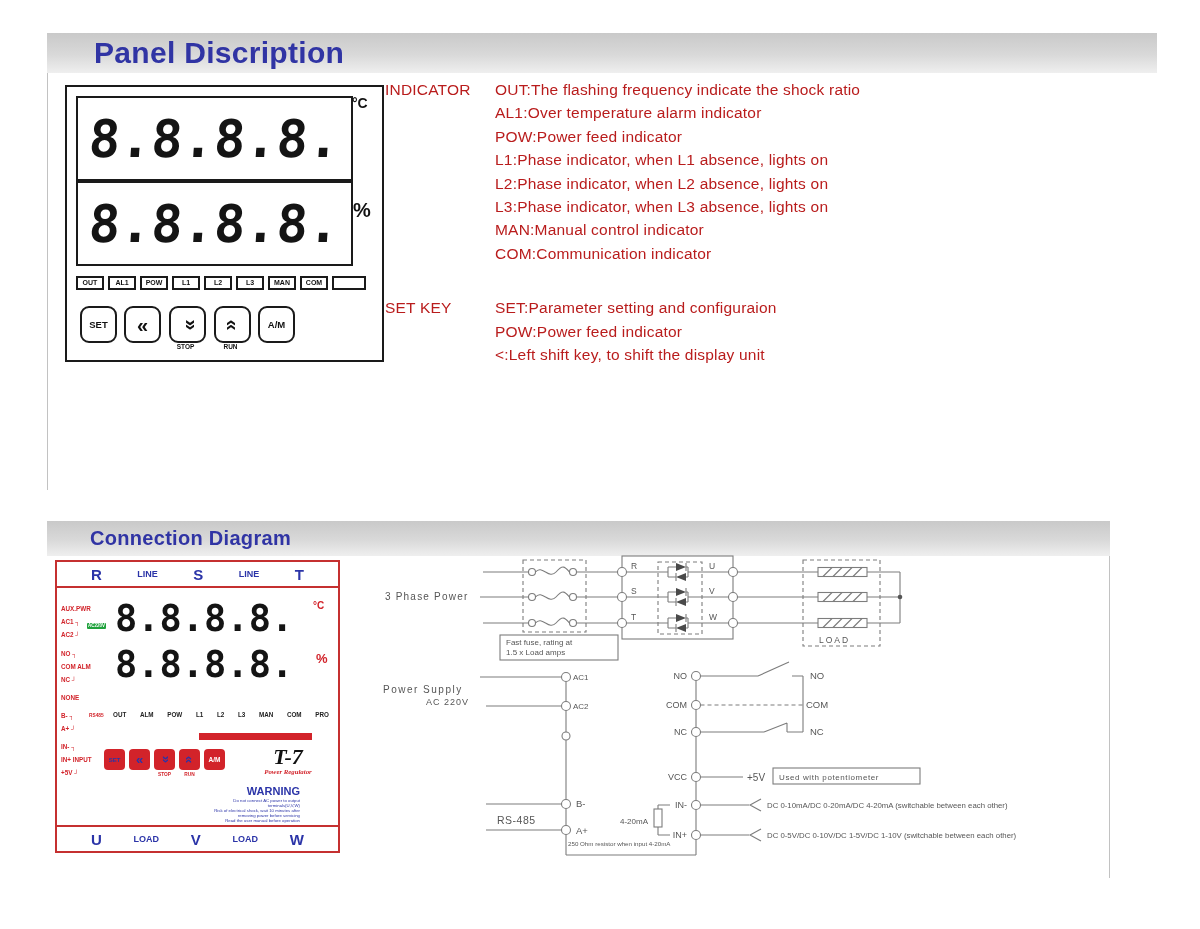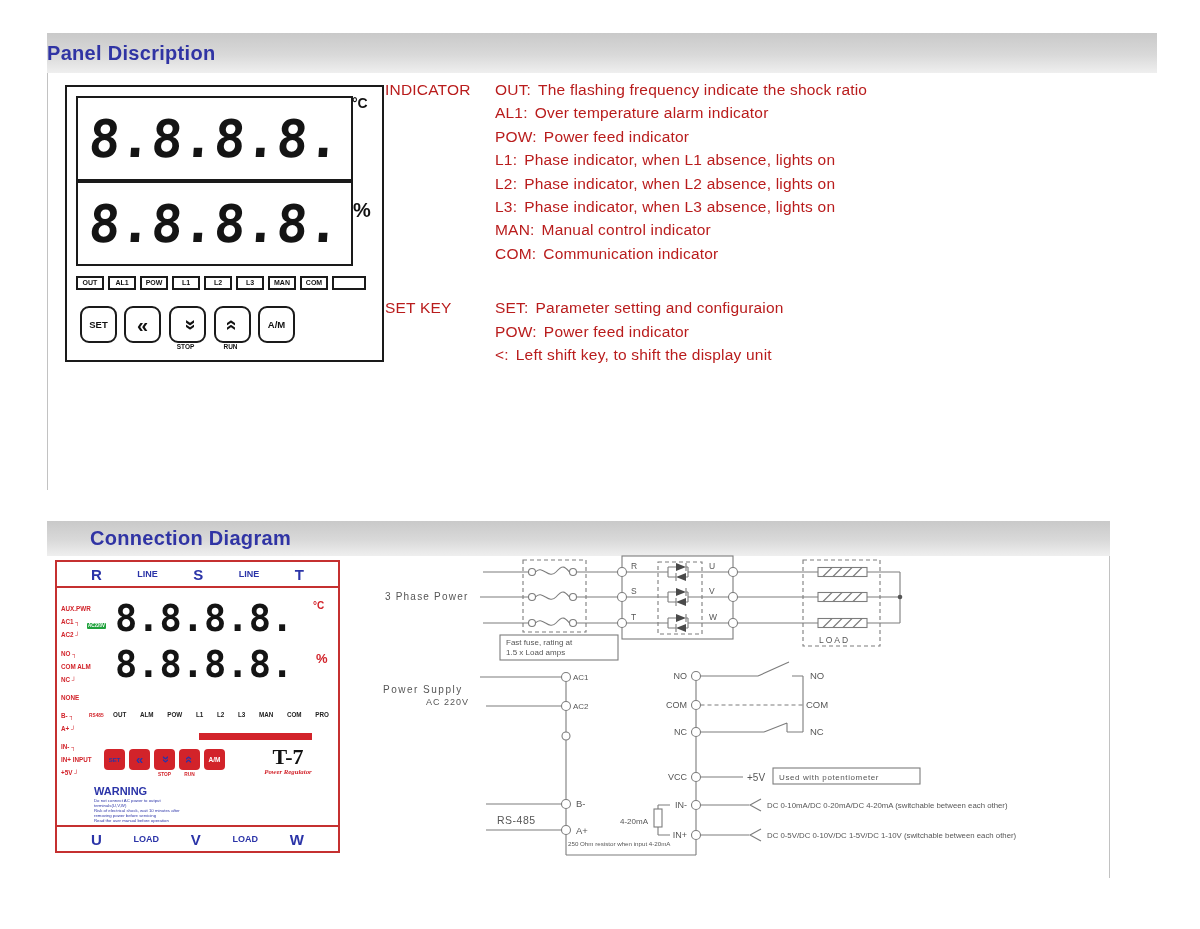--- a/index.html
+++ b/index.html
@@ -11,21 +11,21 @@
   .bar{position:absolute;background:linear-gradient(180deg,#c9c9c9 0%,#d9d9d9 55%,#efefef 100%);
        display:flex;align-items:center}
   .bar .title{color:#3034a4;font-weight:bold;letter-spacing:.3px}
 
   
   #desc{position:absolute;left:385px;top:78px;width:780px;font-size:15.5px;color:#b91c1c;letter-spacing:.2px}
   .grp{display:flex}
   .grp + .grp{margin-top:31px}
   .ghead{width:110px;flex:none}
   .gl{line-height:23.4px;white-space:nowrap}
-  .gk{margin-right:7px}
+  .gk{}
 
   
   .seg{font-family:"DejaVu Sans Mono",monospace;font-weight:bold;color:#141414;transform:skewX(-4deg)}
 
   
   #dev1{position:absolute;left:65px;top:85px;width:315px;height:273px;border:2px solid #1a1a1a;background:#fff}
   .disp{position:absolute;left:9px;width:273px;height:81px;border:2px solid #1a1a1a;
         display:flex;align-items:center;justify-content:center;overflow:hidden}
   #disp1{top:9px}#disp2{top:94px}
   .seg1{font-size:52px}
@@ -66,41 +66,41 @@
   #t7inds{position:absolute;left:56px;top:149px;width:216px;display:flex;justify-content:space-between;
           font-size:6.3px;font-weight:bold;color:#222}
   #t7bar{position:absolute;left:142px;top:171px;width:113px;height:7px;background:#d2232a}
   #t7btns{position:absolute;left:47px;top:187px;display:flex;gap:4px}
   .t7b{width:21px;height:21px;background:#d2232a;border-radius:4px;display:flex;align-items:center;
        justify-content:center;color:#2b34a8;font-weight:bold}
   .ch2{font-size:13px;line-height:1}
   .tb{font-size:6px}
   .wm{color:#fff;font-size:6.5px}
   #t7model{position:absolute;left:184px;top:184px;width:94px;text-align:center;color:#111}
-  .t7m{font-family:"Liberation Serif",serif;font-weight:bold;font-size:22px;line-height:22px}
+  .t7m{font-family:"Liberation Serif",serif;font-style:italic;font-weight:bold;font-size:22px;line-height:22px}
   .t7ms{font-family:"Liberation Serif",serif;font-style:italic;font-weight:bold;font-size:6.8px;
         color:#d2232a;line-height:8px}
   .t7sr{position:absolute;top:210px;font-size:4.8px;font-weight:bold;color:#d2232a;width:21px;text-align:center}
-  #t7warn{position:absolute;left:37px;top:223px;width:206px;text-align:left;color:#2b34a8}
+  #t7warn{position:absolute;left:37px;top:223px;width:206px;text-align:right;color:#2b34a8}
   .wt{font-size:11px;font-weight:bold;line-height:13px}
   .wl{font-size:4.3px;line-height:5px}
 
   
   #diag{position:absolute;left:340px;top:543px;width:770px;height:335px}
   .ln{stroke:#7d7d7d;stroke-width:1.1;fill:none}
   .dsh{stroke-dasharray:4 3}
   .trm{fill:#fff;stroke:#7d7d7d;stroke-width:1.1}
   .tc{fill:#565656;font-family:"Liberation Sans",sans-serif}
 </style>
 </head>
 <body>
 
 <div class="vline" style="left:47px;top:33px;width:1px;height:457px"></div>
 <div class="bar" style="left:47px;top:33px;width:1110px;height:40px">
-  <div class="title" style="font-size:20px;">Panel Discription</div>
+  <div class="title" style="font-size:30px;padding-left:47px">Panel Discription</div>
 </div>
 
 <div class="bar" style="left:47px;top:521px;width:1063px;height:35px">
   <div class="title" style="font-size:20px;padding-left:43px">Connection Diagram</div>
 </div>
 <div class="vline" style="left:1109px;top:556px;width:1px;height:322px"></div>
 
 <div id="dev1">
   <div class="disp" id="disp1">
     <span class="seg seg1">8.8.8.8.</span>

